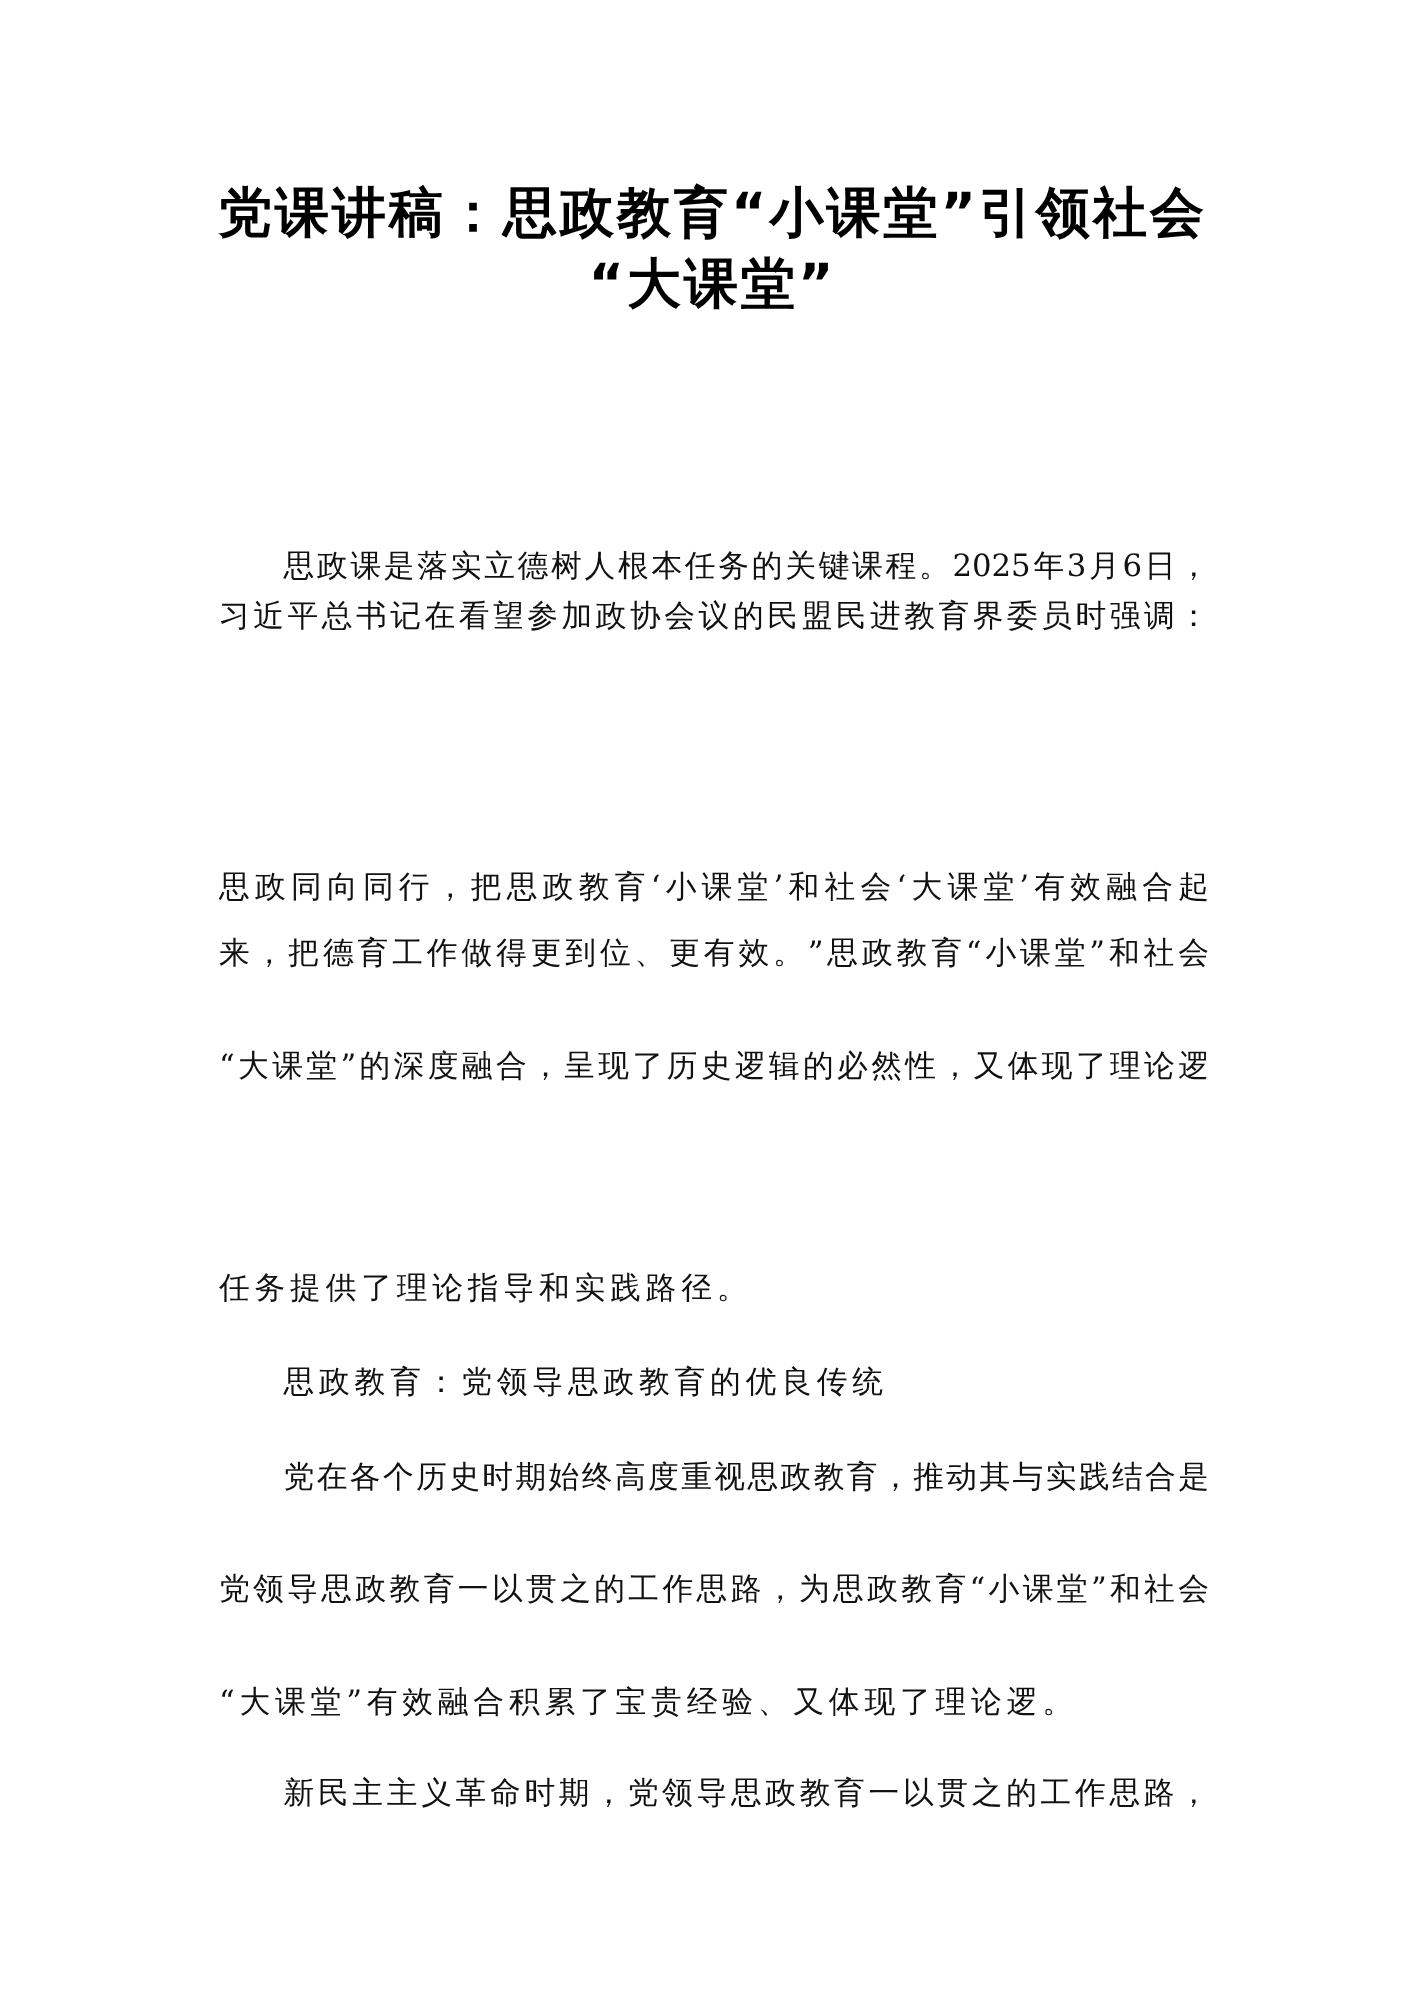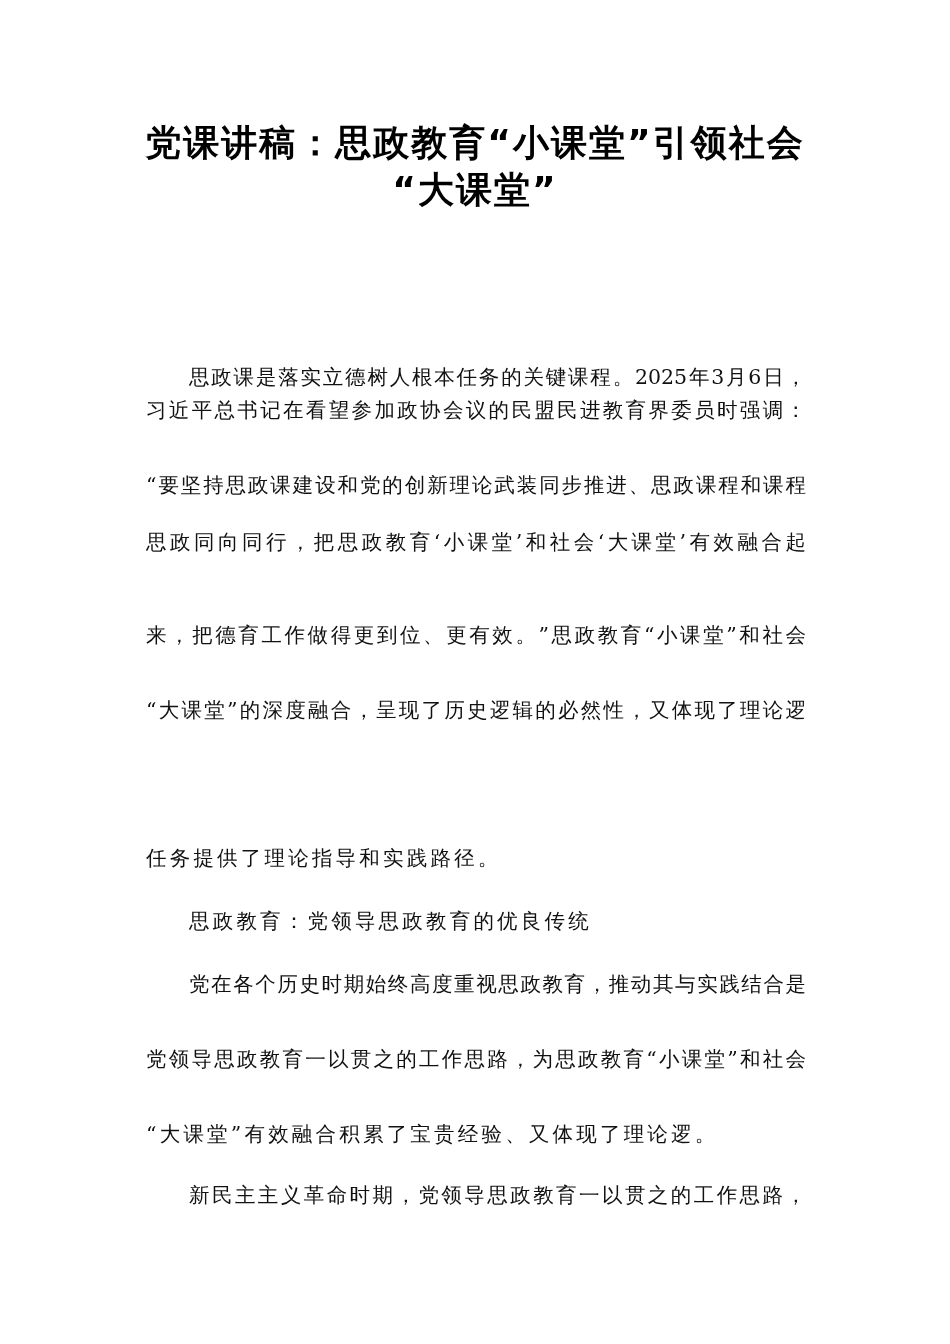--- a/index.html
+++ b/index.html
@@ -17,22 +17,21 @@
 </head>
 <body>
 
 <div class="page">
 
   <div class="title" style="top:120px;">党课讲稿：思政教育“小课堂”引领社会</div>
   <div class="title" style="top:167px;">“大课堂”</div>
 
   <div class="line indent justify" style="top:321px;margin-top:42px;">思政课是落实立德树人根本任务的关键课程。2025年3月6日，</div>
   <div class="line justify" style="top:396px;">习近平总书记在看望参加政协会议的民盟民进教育界委员时强调：</div>
-  <div class="line justify" style="top:471px;">“要坚持思政课建设和党的创新理论武装同步推进、思政课程和课程</div>
-  <div class="line justify" style="top:528px;">思政同向同行，把思政教育‘小课堂’和社会‘大课堂’有效融合起</div>
+  <div class="line justify" style="top:577px;">思政同向同行，把思政教育‘小课堂’和社会‘大课堂’有效融合起</div>
   <div class="line justify" style="top:621px;">来，把德育工作做得更到位、更有效。”思政教育“小课堂”和社会</div>
   <div class="line justify" style="top:696px;">“大课堂”的深度融合，呈现了历史逻辑的必然性，又体现了理论逻</div>
   <div class="line" style="top:844px;">任务提供了理论指导和实践路径。</div>
 
   <div class="line indent" style="top:907px;">思政教育：党领导思政教育的优良传统</div>
 
   <div class="line indent justify" style="top:970px;">党在各个历史时期始终高度重视思政教育，推动其与实践结合是</div>
   <div class="line justify" style="top:1045px;">党领导思政教育一以贯之的工作思路，为思政教育“小课堂”和社会</div>
   <div class="line" style="top:1120px;">“大课堂”有效融合积累了宝贵经验、又体现了理论逻。</div>
 

